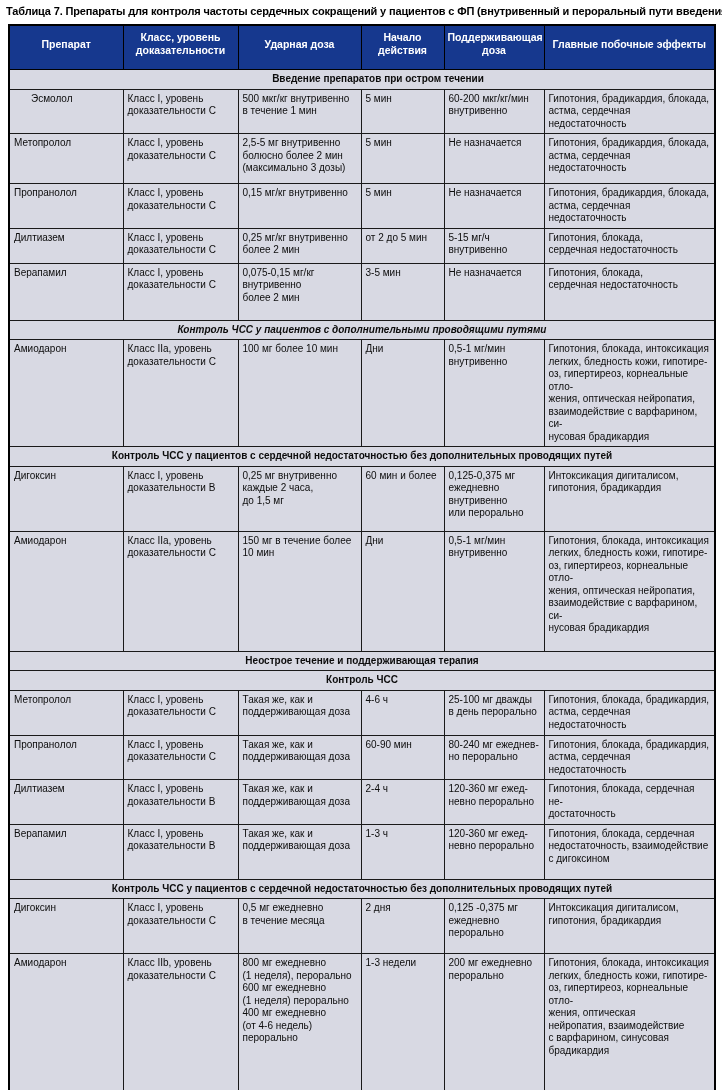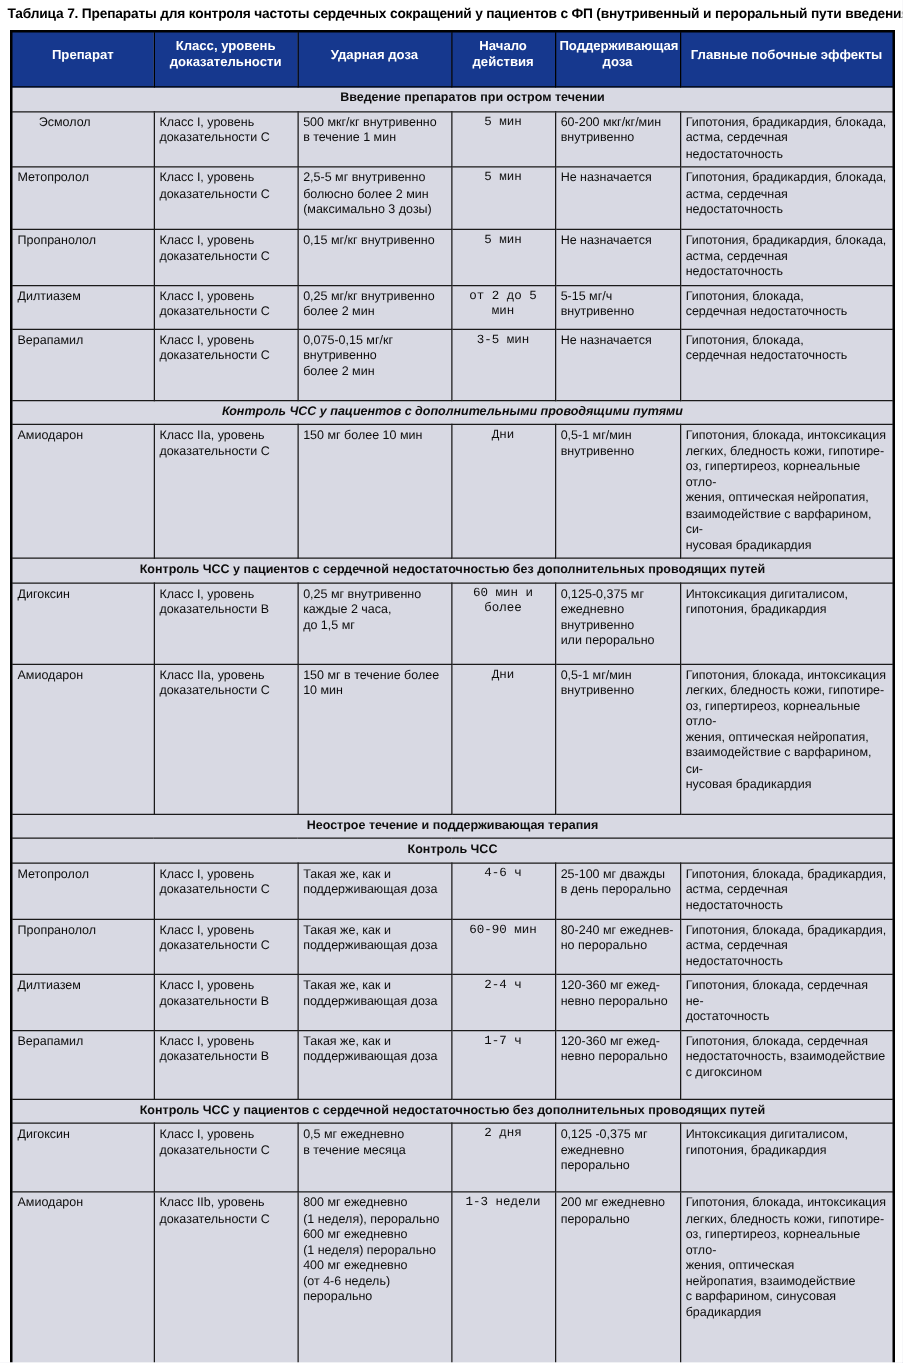--- a/index.html
+++ b/index.html
@@ -54,21 +54,21 @@
   td.section-cell {
     text-align: center;
     vertical-align: middle;
     font-weight: bold;
     font-size: 10.5px;
     color: #14143e;
     padding: 2px;
     border-top: 2px solid #000000;
     border-bottom: 2px solid #000000;
   }
-  td.center { text-align: center; font-family: Liberation Mono, monospace; }
+  td.center { text-align: left; }
 </style>
 </head>
 <body>
 
 <div class="page">
   <div class="table-title">Таблица 7. Препараты для контроля частоты сердечных сокращений у пациентов с ФП (внутривенный и пероральный пути введения)</div>
   <table class="drug-table">
     <colgroup>
       <col style="width:114px">
       <col style="width:115px">
@@ -152,21 +152,21 @@
           <td>Гипотония, блокада,
 сердечная недостаточность</td>
         </tr>
         <tr>
           <td colspan="6" class="section-cell" style="height: 17px; font-style: italic;">Контроль ЧСС у пациентов с дополнительными проводящими путями</td>
         </tr>
         <tr>
           <td style="height: 104px;">Амиодарон</td>
           <td>Класс IIa, уровень
 доказательности С</td>
-          <td>150 мг более 10 мин</td>
+          <td>100 мг более 10 мин</td>
           <td class="center">Дни</td>
           <td>0,5-1 мг/мин
 внутривенно</td>
           <td>Гипотония, блокада, интоксикация
 легких, бледность кожи, гипотире-
 оз, гипертиреоз, корнеальные отло-
 жения, оптическая нейропатия,
 взаимодействие с варфарином, си-
 нусовая брадикардия</td>
         </tr>
@@ -245,21 +245,21 @@
 невно перорально</td>
           <td>Гипотония, блокада, сердечная не-
 достаточность</td>
         </tr>
         <tr>
           <td style="height: 55px;">Верапамил</td>
           <td>Класс I, уровень
 доказательности В</td>
           <td>Такая же, как и
 поддерживающая доза</td>
-          <td class="center">1-7 ч</td>
+          <td class="center">1-3 ч</td>
           <td>120-360 мг ежед-
 невно перорально</td>
           <td>Гипотония, блокада, сердечная
 недостаточность, взаимодействие
 с дигоксином</td>
         </tr>
         <tr>
           <td colspan="6" class="section-cell" style="height: 19px;">Контроль ЧСС у пациентов с сердечной недостаточностью без дополнительных проводящих путей</td>
         </tr>
         <tr>

